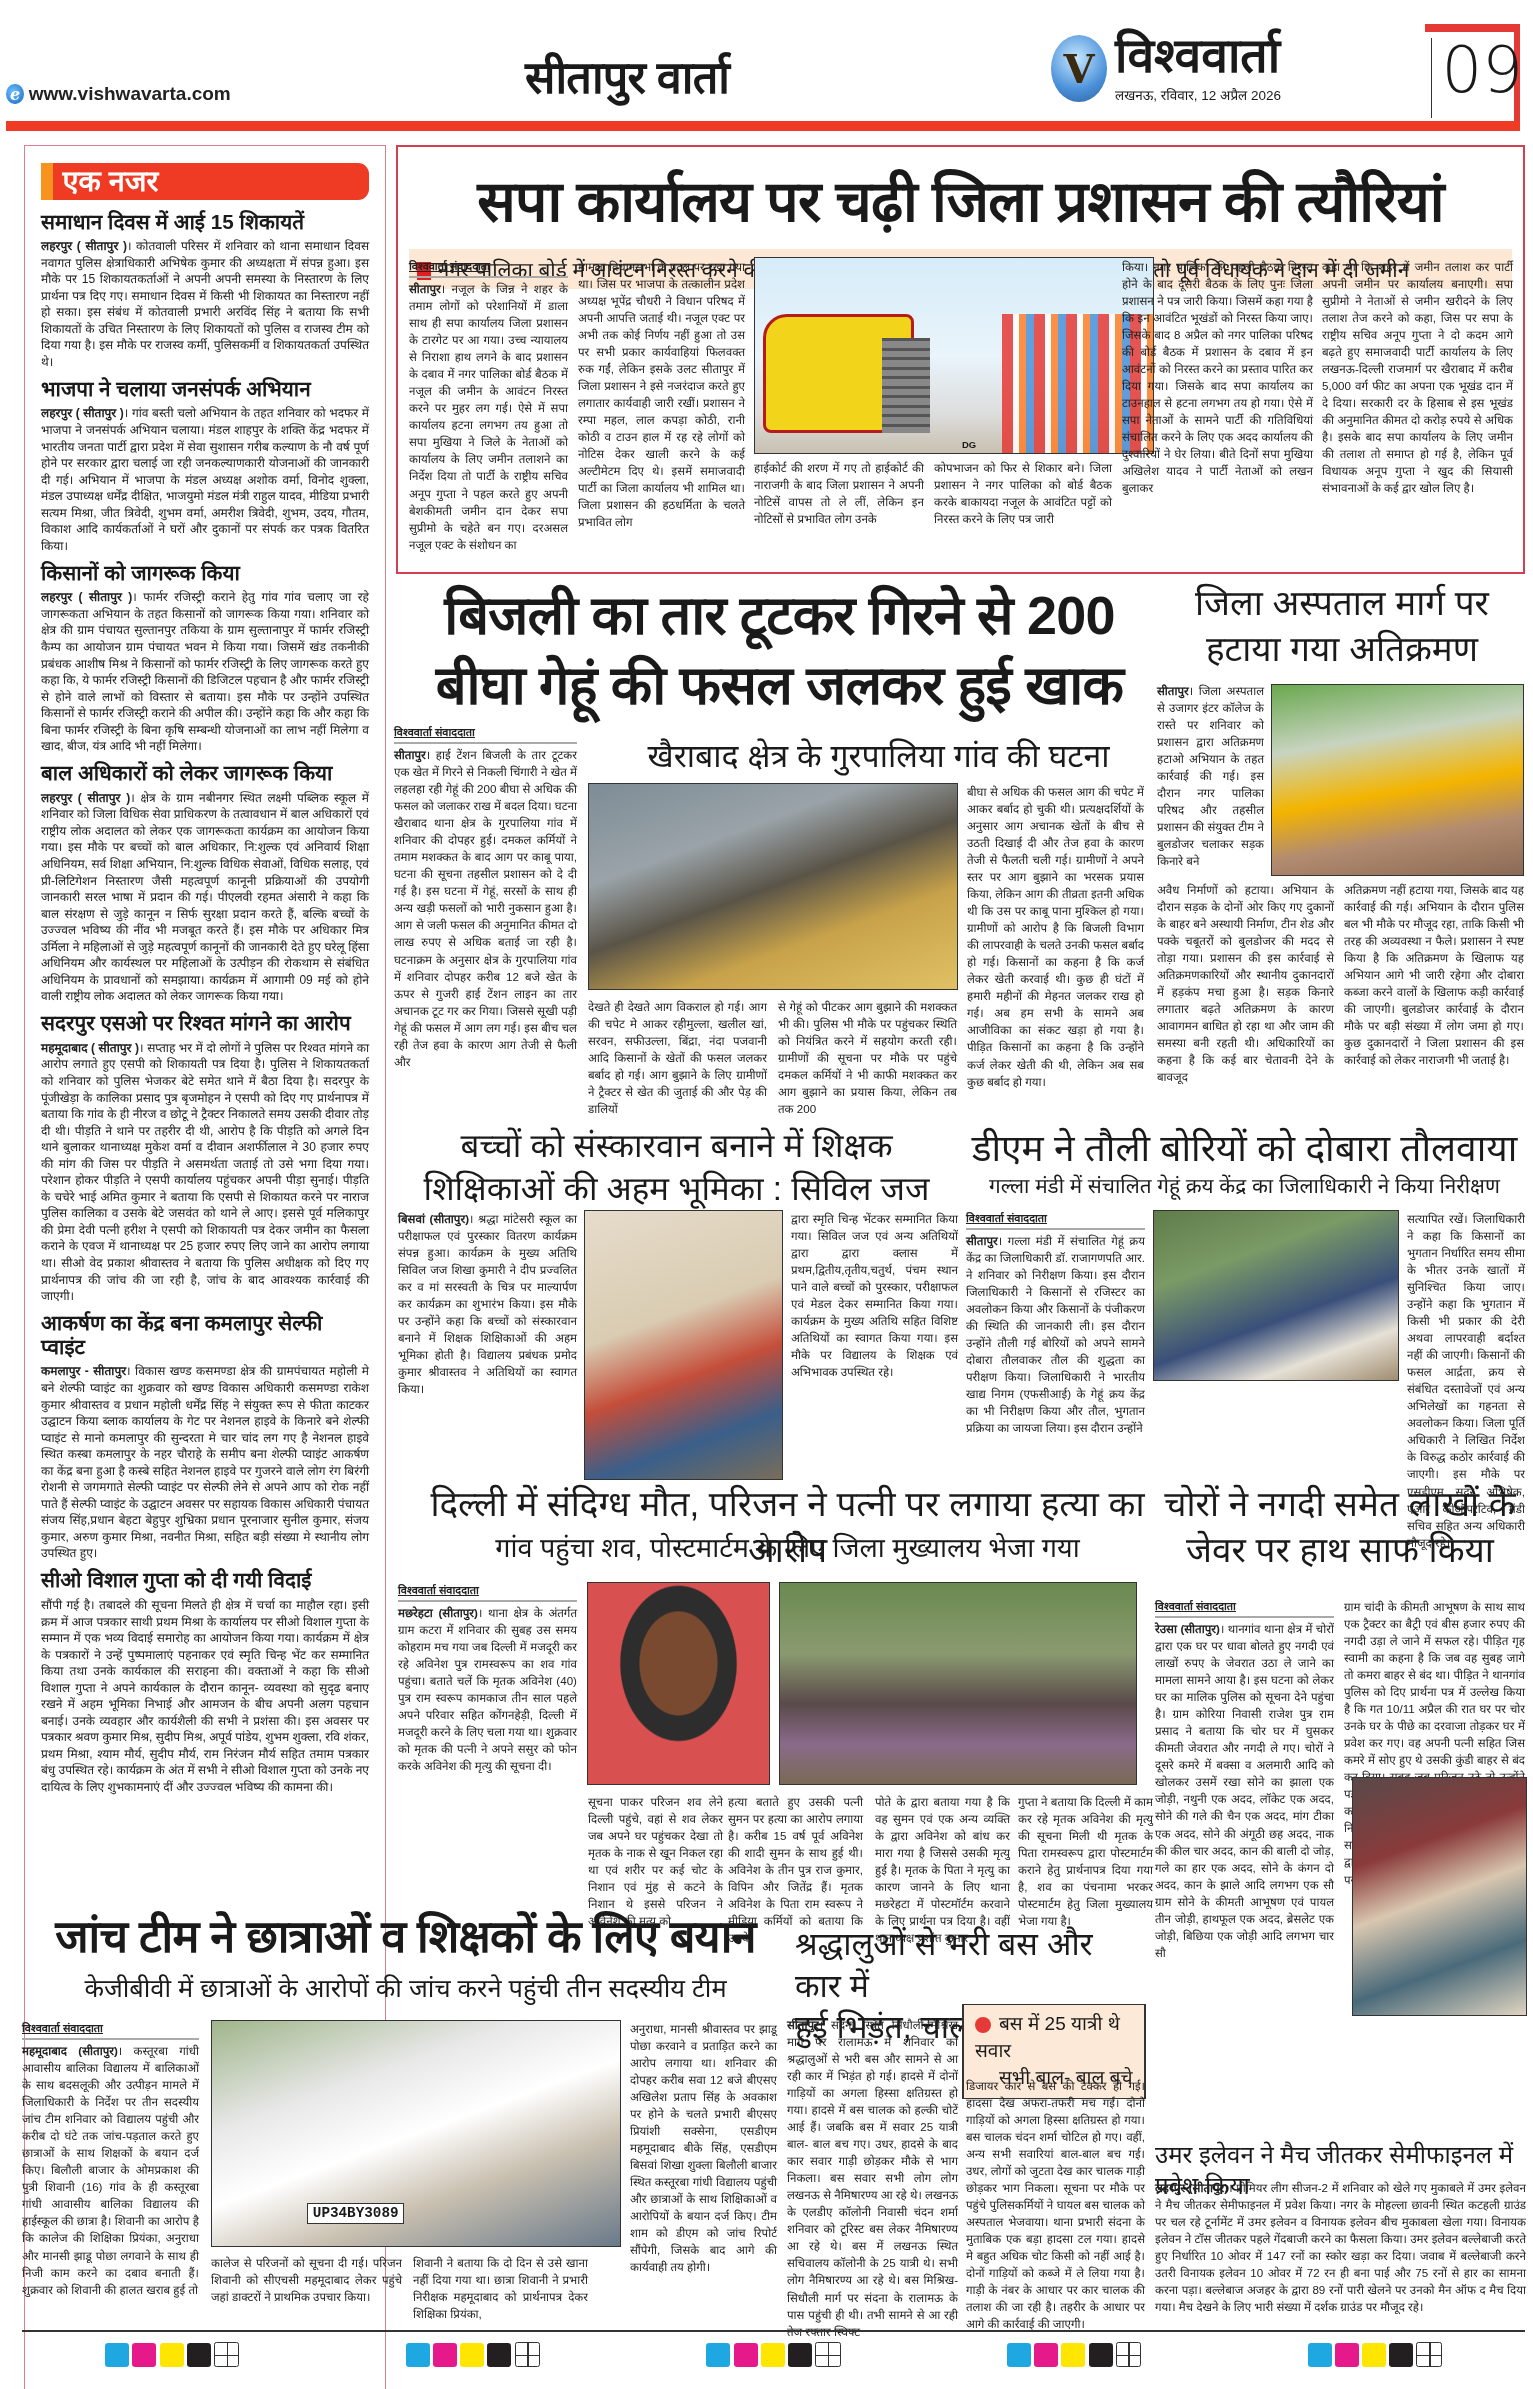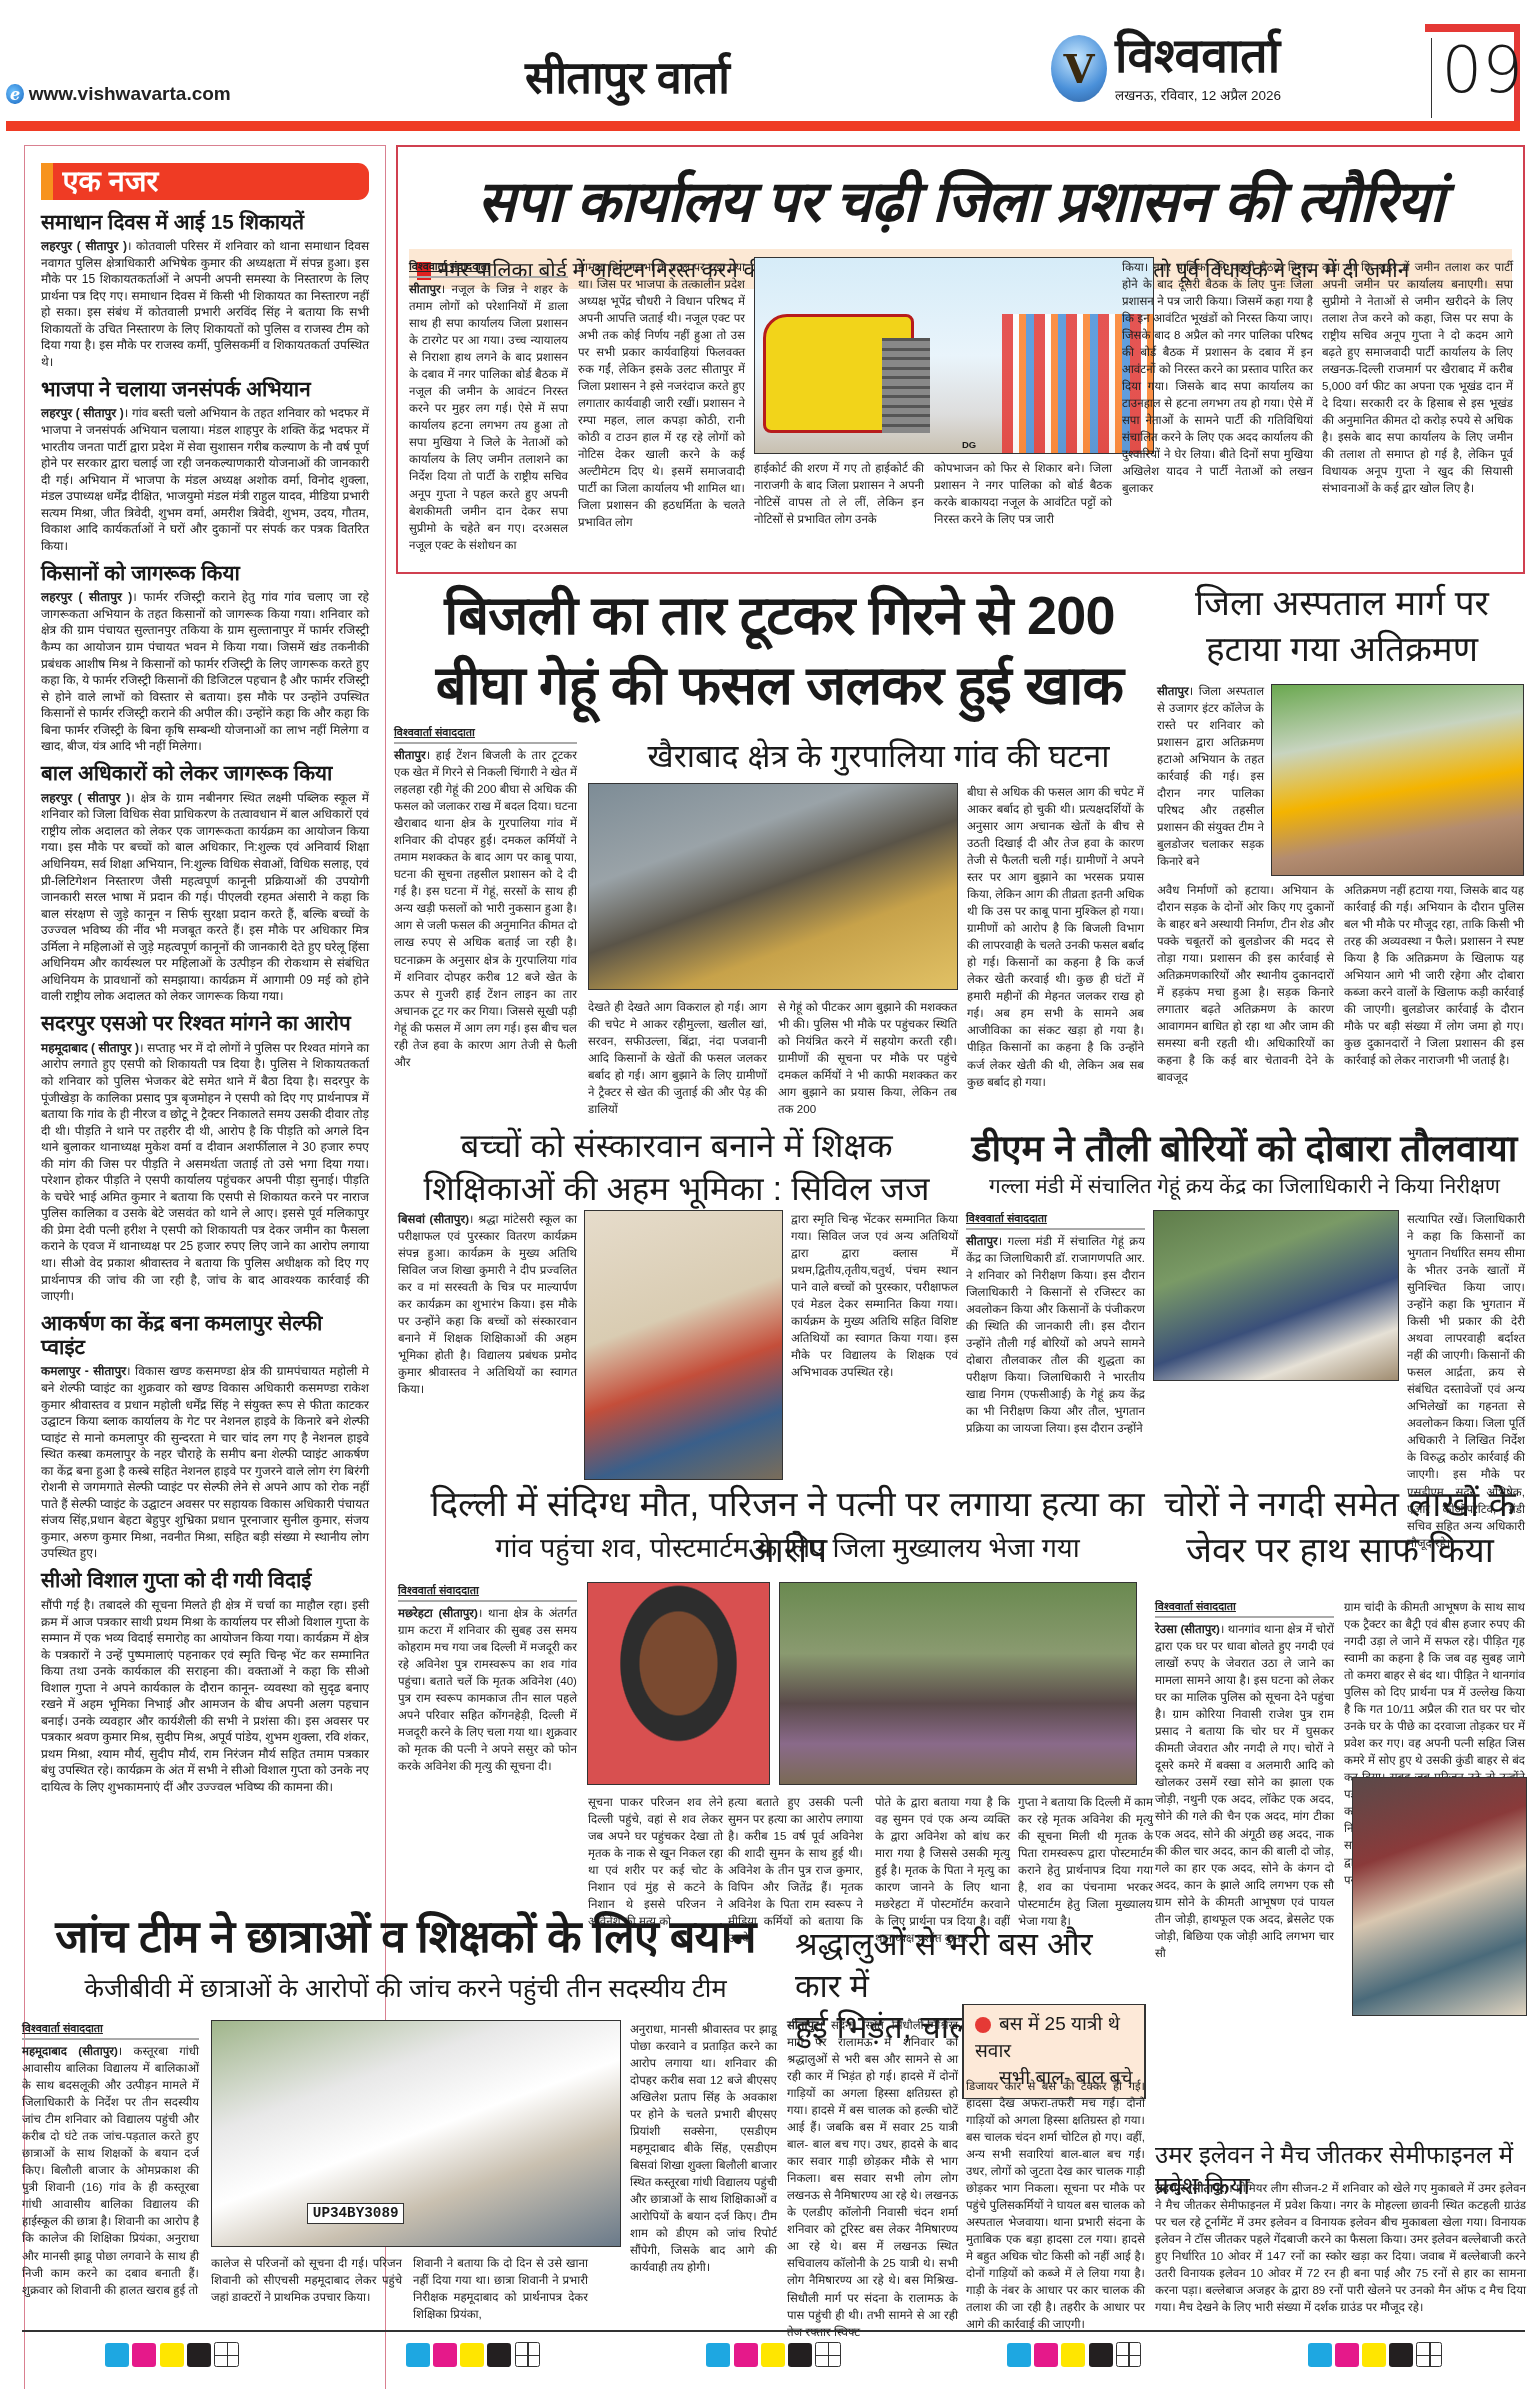--- a/index.html
+++ b/index.html
@@ -22,33 +22,33 @@
   .left-col { left: 24px; top: 145px; width: 362px; height: 2290px; border: 1.6px solid #d98090; padding: 17px 16px; overflow: hidden; }
   .ek-najar { height: 37px; background: #ef3b24; border-radius: 0 11px 11px 0; border-left: 12.7px solid #f7931e; color: #fff; font-size: 29px; font-weight: bold; padding-left: 9.5px; line-height: 37px; margin-bottom: 9.5px; }
   .brief h3 { font-size: 20.7px; font-weight: bold; margin: 6.4px 0 4.8px 0; line-height: 1.15; }
   .brief p { font-size: 12px; line-height: 1.38; text-align: justify; color: #222; }
   .brief p b { font-weight: bold; }
   .brief .with-photo { display: flex; gap: 8px; }
   .photo { background: linear-gradient(135deg, #9a8a70, #6b5a48 40%, #b8a890 70%, #50463a); border: 1.6px solid #333; }
 
   
   .top-story { left: 396px; top: 145px; width: 1129px; height: 429px; border: 2.4px solid #d04050; padding: 0 11px; }
-  .top-headline { font-size: 57px; font-weight: bold; text-align: center; margin-top: 12.7px; letter-spacing: -0.8px; font-style: italic; }
+  .top-headline { font-size: 57px; font-weight: bold; text-align: center; margin-top: 12.7px; letter-spacing: -0.8px; }
   .subheads { margin-top: 11px; background: #fce8d4; height: 40px; display: flex; align-items: center; gap: 11px; padding: 0 8px; font-size: 20.7px; }
   .sq { display: inline-block; width: 14.3px; height: 17.5px; background: #e02020; margin-right: 6.4px; vertical-align: middle; }
   .col-text { font-size: 11.6px; line-height: 1.47; text-align: justify; color: #222; }
   .byline { font-size: 11px; font-weight: bold; border-bottom: 2.4px solid #aaa; padding-bottom: 1.6px; margin-bottom: 2.4px; text-decoration: underline; }
   .cartoon { background: linear-gradient(180deg, #d6ecf8 0%, #e9f4fb 50%, #ddd 80%, #c8c0b0 100%); border: 1.6px solid #333; position: relative; overflow: hidden; }
   .bulldozer { position: absolute; left: 8px; top: 56px; width: 151px; height: 119px; background: #f2d41a; border: 3.2px solid #b71c1c; border-radius: 24px 8px 8px 8px; }
   .crowd { position: absolute; right: 0; top: 56px; width: 151px; height: 143px; background: repeating-linear-gradient(90deg, #e53935 0 11px, #fff 11px 17.5px, #ff7f27 17.5px 24px, #4a90d9 24px 32px); opacity: 0.85; }
   .building { position: absolute; left: 127px; top: 80px; width: 48px; height: 95px; background: repeating-linear-gradient(0deg, #888 0 6.4px, #555 6.4px 9.5px); }
 
   
   .head-xl { font-size: 54px; font-weight: bold; line-height: 1.3; letter-spacing: -0.8px; }
-  .head-l { font-size: 37px; font-weight: bold; line-height: 1.3; }
+  .head-l { font-size: 37px; font-weight: normal; line-height: 1.3; }
   .head-m { font-size: 32px; line-height: 1.3; }
   .fire-photo { background: linear-gradient(160deg, #7d8c96 0%, #9aa3a8 30%, #5a5448 50%, #c7a24a 70%, #e1c165 100%); border: 1.6px solid #333; }
   .encroach-photo { background: linear-gradient(170deg, #6aa84f 0%, #c8d4c0 30%, #f4b400 55%, #b38c70 75%, #8a6a55 100%); border: 1.6px solid #333; }
   .school-photo { background: linear-gradient(160deg, #e6dccb 0%, #d9ccb2 40%, #c44e3a 60%, #3a5f8a 80%, #7a6d5a 100%); border: 1.6px solid #333; }
   .dm-photo { background: linear-gradient(160deg, #5f7d4a 0%, #7a9a66 30%, #3a4f7a 60%, #e6e1d6 80%, #a08c70 100%); border: 1.6px solid #333; }
   .victim-photo { background: radial-gradient(ellipse at 50% 40%, #7a4a30 0 30%, #2d2d2d 31% 45%, #d85050 46% 100%); border: 1.6px solid #333; }
   .crowd-photo { background: linear-gradient(180deg, #6a8a50 0%, #8a9a70 35%, #5a4a4a 60%, #8a6a8a 80%, #7a6a55 100%); border: 1.6px solid #333; }
   .theft-photo { background: linear-gradient(160deg, #5a4a4a 0%, #8a3a3a 30%, #d9c7b0 50%, #4a6a7a 75%, #e0d4c0 100%); border: 1.6px solid #333; }
   .jeep-photo { background: linear-gradient(160deg, #9fb58a 0%, #e8e8e8 30%, #ffffff 50%, #c9c0b0 70%, #6a7a8a 100%); border: 1.6px solid #333; position: relative; }
   .plate { position: absolute; left: 95px; bottom: 22px; background: #fff; border: 1.6px solid #333; padding: 1.6px 4.8px; font-size: 14.3px; font-weight: bold; font-family: "Liberation Mono", monospace; }

